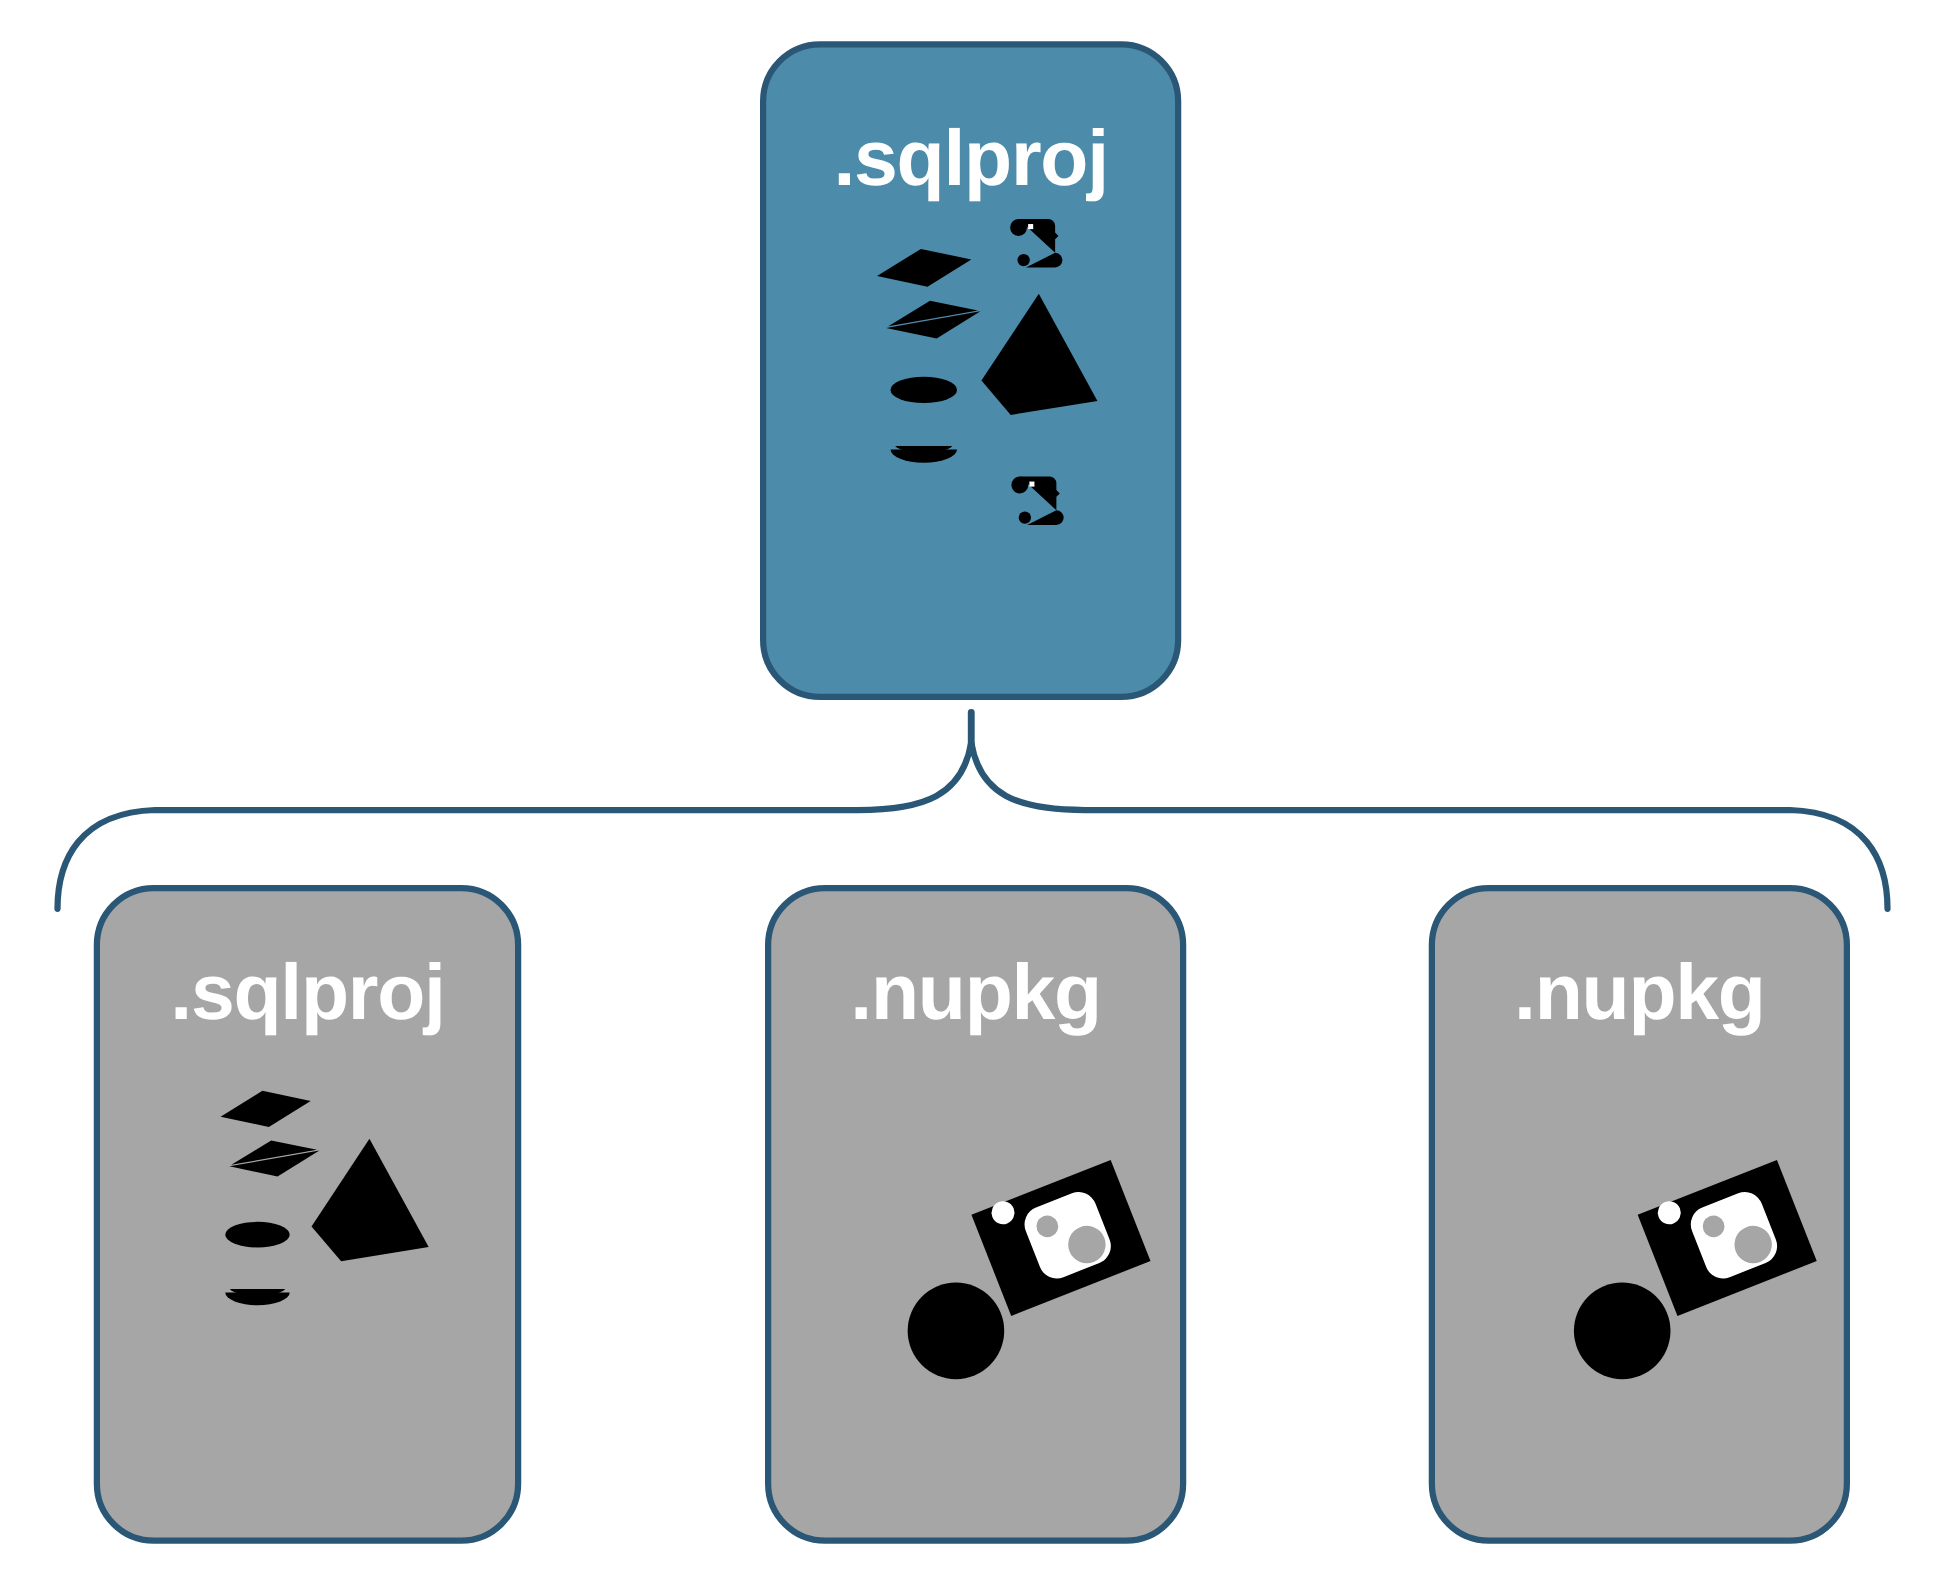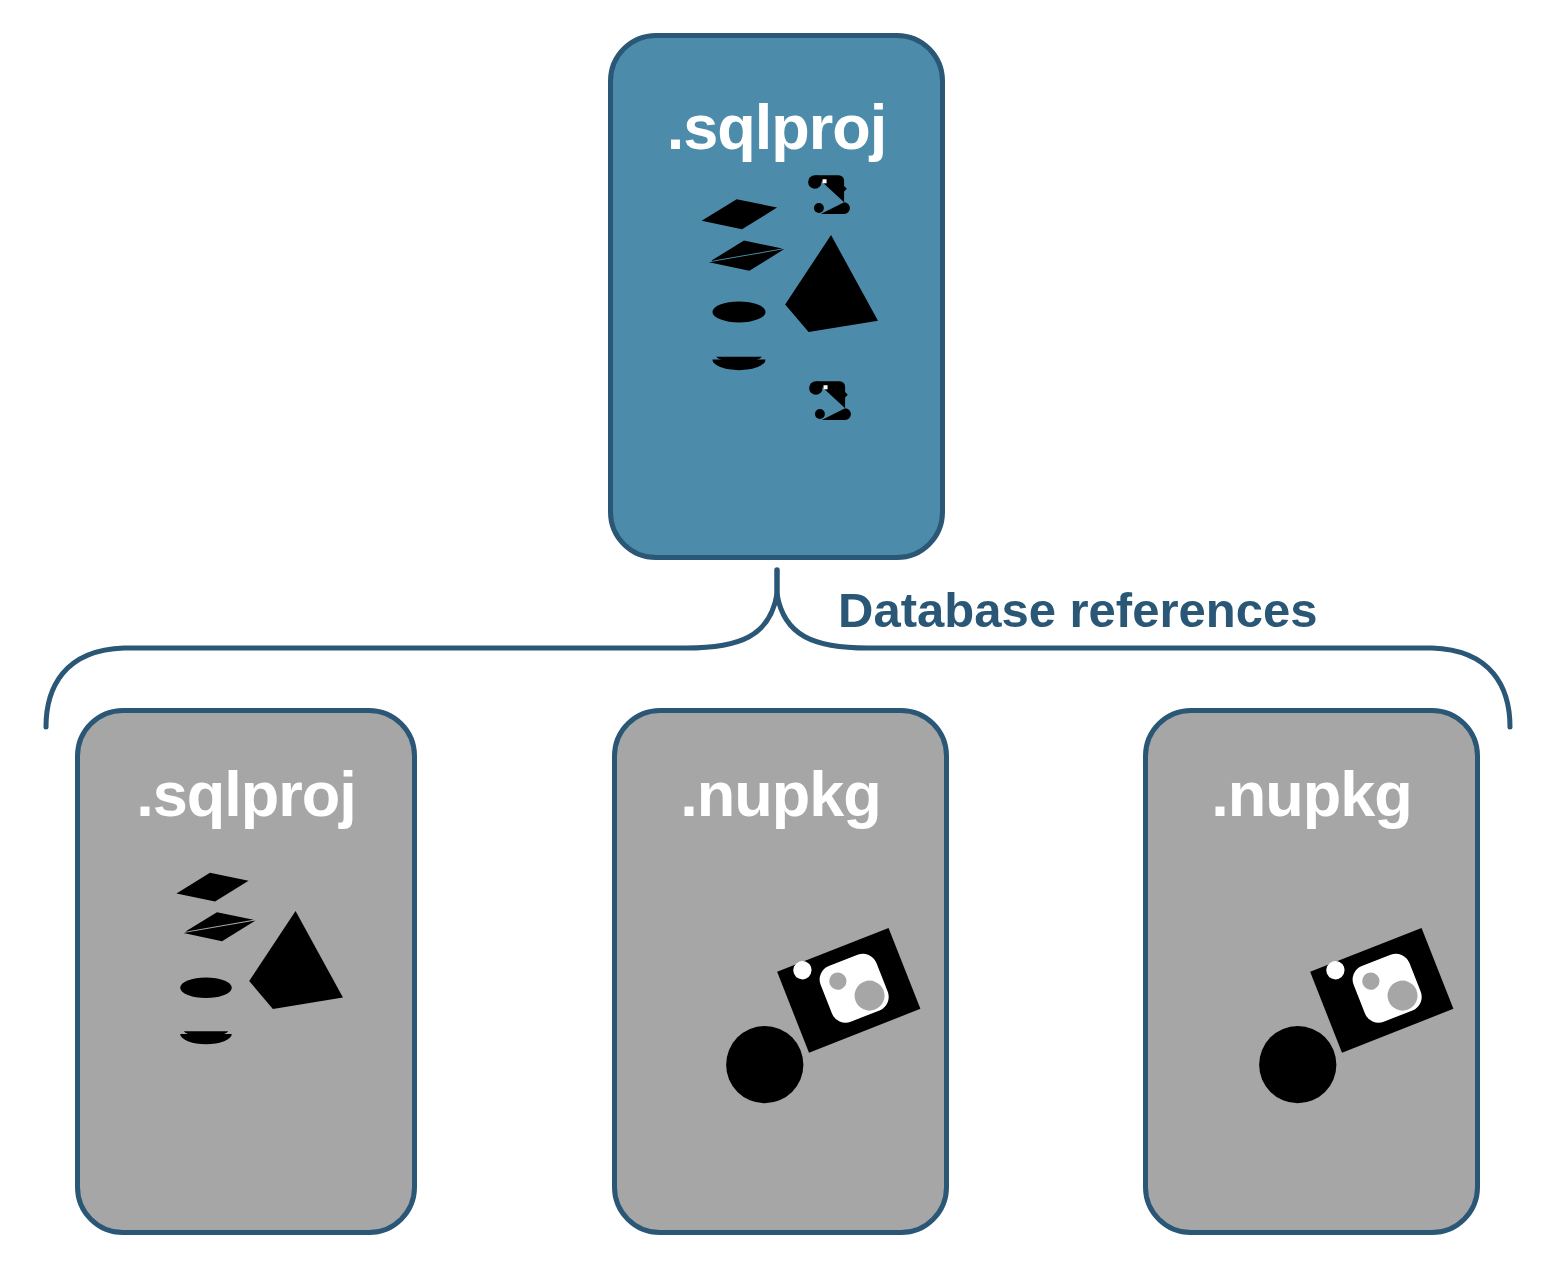--- a/index.html
+++ b/index.html
@@ -83,21 +83,20 @@
         </g>
       </g>
     </defs>
   </svg>
 
   <svg class="connector-svg" viewBox="0 0 1566 1274">
     <path d="M777 570 L777 598" fill="none" stroke="#2B5777" stroke-width="5.5" stroke-linecap="round"></path>
     <path d="M46 727 C46 688 64 650 124 648 L686 648 C740 648 770 636 777 594 C784 636 814 648 868 648 L1432 648 C1492 650 1510 688 1510 727" fill="none" stroke="#2B5777" stroke-width="5" stroke-linecap="round"></path>
   </svg>
 
-  <div class="connector-label">Database references</div>
 
   <div class="card accent" style="left:608px;top:33px;width:337px;height:527px;">
     <div class="card-title">.sqlproj</div>
     <svg class="icon" style="left:187px;top:130px;width:54px;height:54px" viewBox="0 0 60 60">
         <use href="#sym-scroll"></use>
       </svg>
     <svg class="icon" style="left:84px;top:151px;width:92px;height:90px" viewBox="0 0 96 94">
         <use href="#sym-cube"></use>
       </svg>
     <svg class="icon" style="left:165px;top:195px;width:102px;height:102px" viewBox="0 0 100 100">

